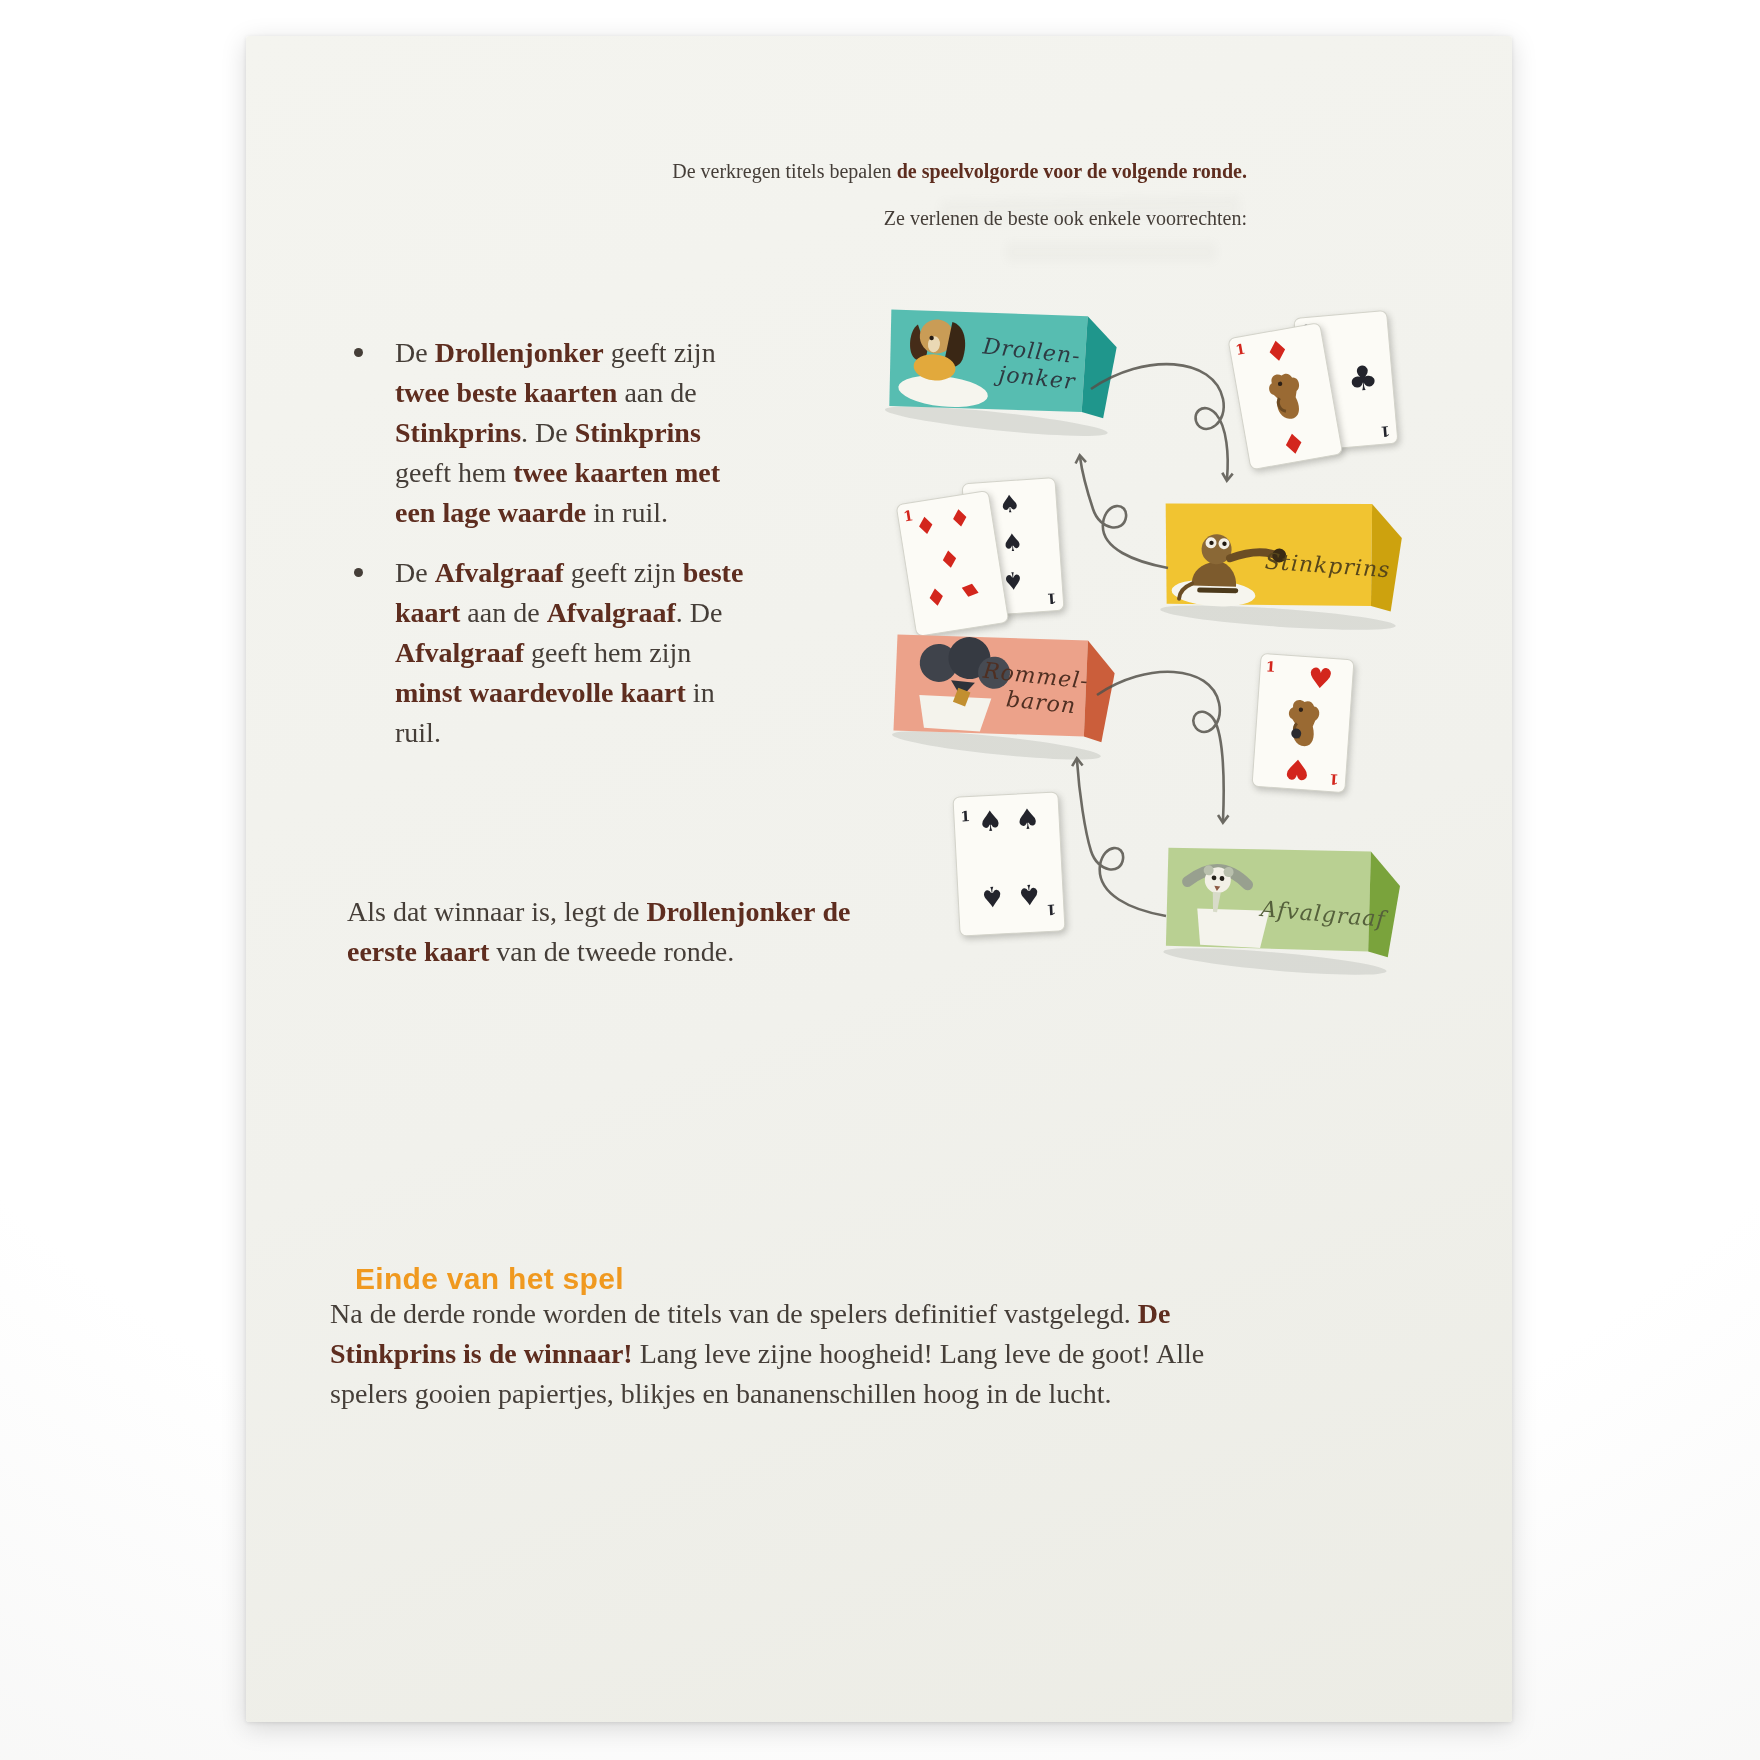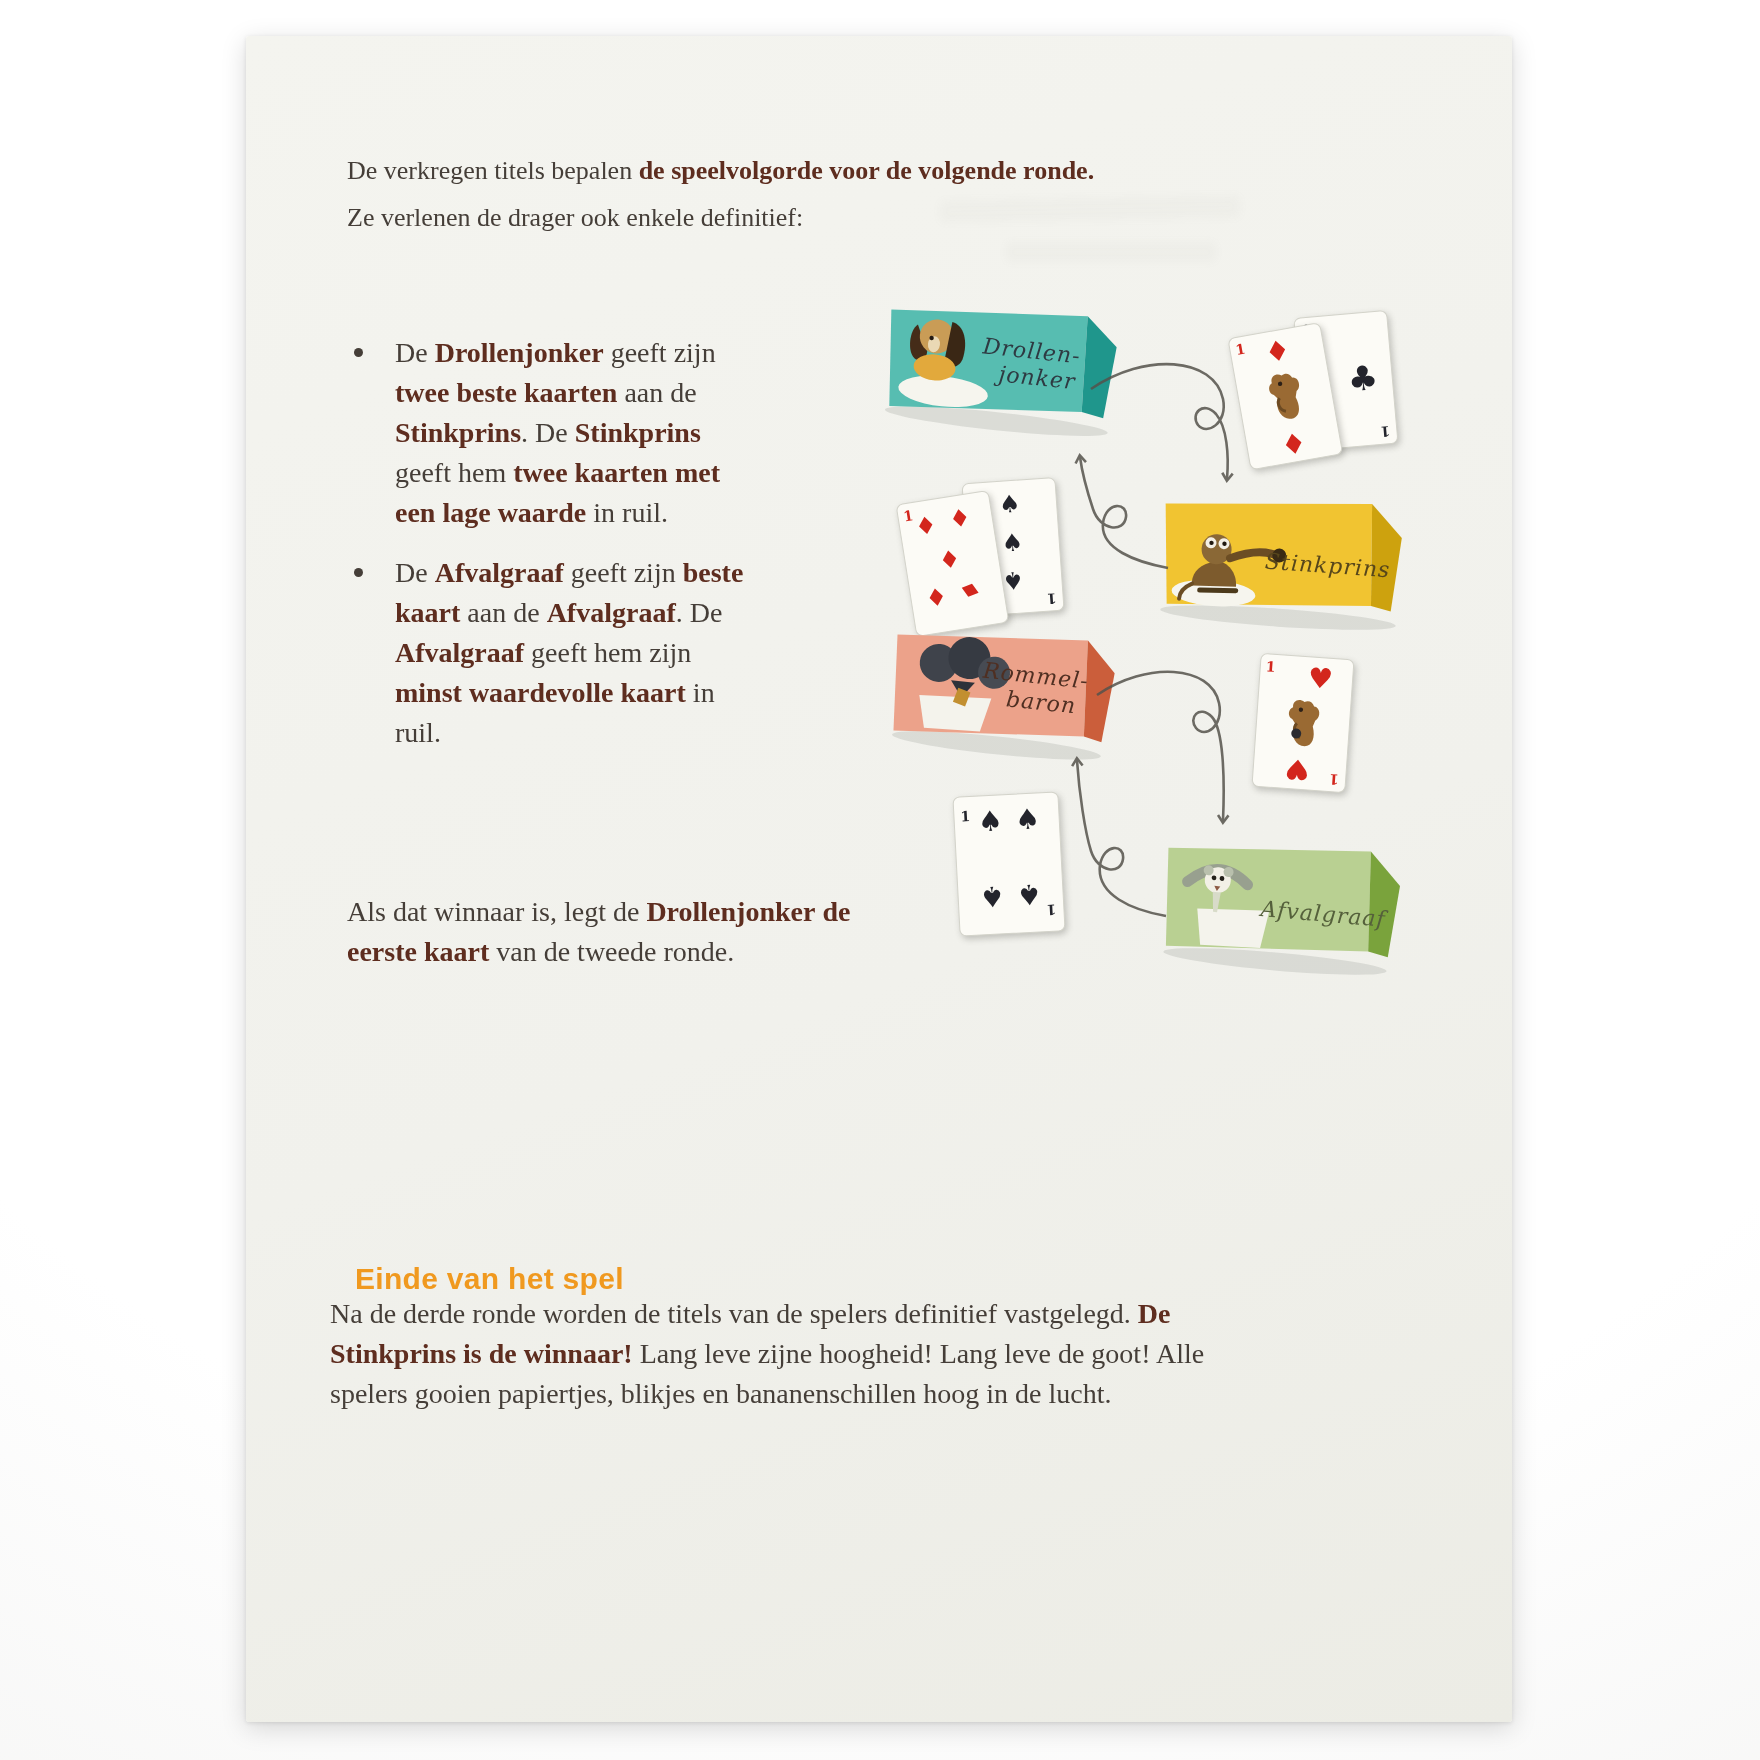--- a/index.html
+++ b/index.html
@@ -6,21 +6,21 @@
   .scene{position:relative;width:1760px;height:1760px;overflow:hidden;
          background:radial-gradient(120% 100% at 50% 32%, #ffffff 55%, #f2f2f1 100%);}
   .paper{position:absolute;left:246px;top:36px;width:1266px;height:1686px;
          background:linear-gradient(160deg,#f4f4ef 0%,#f1f1ec 55%,#ecece5 100%);
          border-radius:3px;
          box-shadow:0 6px 26px rgba(0,0,0,.15), 0 1px 4px rgba(0,0,0,.10);}
   .para,.bullet p,.intro{
          font-family:"Liberation Serif","DejaVu Serif",serif;
          font-size:28px;line-height:40px;color:var(--text,#453e38);
          margin:0;position:absolute;}
-  .intro{font-size:26px;line-height:46px;}
+  .intro{font-size:20px;line-height:46px;text-align:right;}
   .b{font-weight:700;color:var(--boldink,#5e2d1f);}
   .bullet{position:absolute;display:flex;}
   .bullet p{position:static;}
   .dot{width:9px;height:9px;border-radius:50%;background:var(--text,#453e38);
        margin-top:15px;margin-right:32px;flex:none;}
   .h-end{position:absolute;margin:8px;
          font-family:"Liberation Sans","DejaVu Sans",sans-serif;
          font-weight:700;font-size:30px;letter-spacing:.3px;
          color:var(--heading,#f0991f);}
   .ghost{position:absolute;background:#8f8f86;opacity:.045;filter:blur(4px);
@@ -46,21 +46,21 @@
 </head>
 <body>
 
 <div class="scene">
   <div class="paper">
 
     <div class="ghost" style="left:694px;top:162px;width:300px;height:22px;transform:rotate(-1deg);"></div>
     <div class="ghost" style="left:760px;top:206px;width:210px;height:20px;"></div>
 
     <p class="intro" style="left:101px;top:112px;width:900px;"><span>De verkregen titels bepalen </span><span class="b">de speelvolgorde voor de volgende ronde.</span></p>
-    <p class="intro" style="left:101px;top:159px;width:900px;">Ze verlenen de drager ook enkele definitief:</p>
+    <p class="intro" style="left:101px;top:159px;width:900px;">Ze verlenen de beste ook enkele voorrechten:</p>
 
     <div class="bullet" style="left:108px;top:297px;width:410px;">
       <span class="dot"></span>
       <p style="width:362px;"><span>De </span><span class="b">Drollenjonker</span><span> geeft zijn </span><span class="b">twee beste kaarten</span><span> aan de </span><span class="b">Stinkprins</span><span>. De </span><span class="b">Stinkprins</span><span> geeft hem </span><span class="b">twee kaarten met een lage waarde</span><span> in ruil.</span></p>
     </div>
     <div class="bullet" style="left:108px;top:517px;width:410px;">
       <span class="dot"></span>
       <p style="width:362px;"><span>De </span><span class="b">Afvalgraaf</span><span> geeft zijn </span><span class="b">beste kaart</span><span> aan de </span><span class="b">Afvalgraaf</span><span>. De </span><span class="b">Afvalgraaf</span><span> geeft hem zijn </span><span class="b">minst waardevolle kaart</span><span> in ruil.</span></p>
     </div>
 

